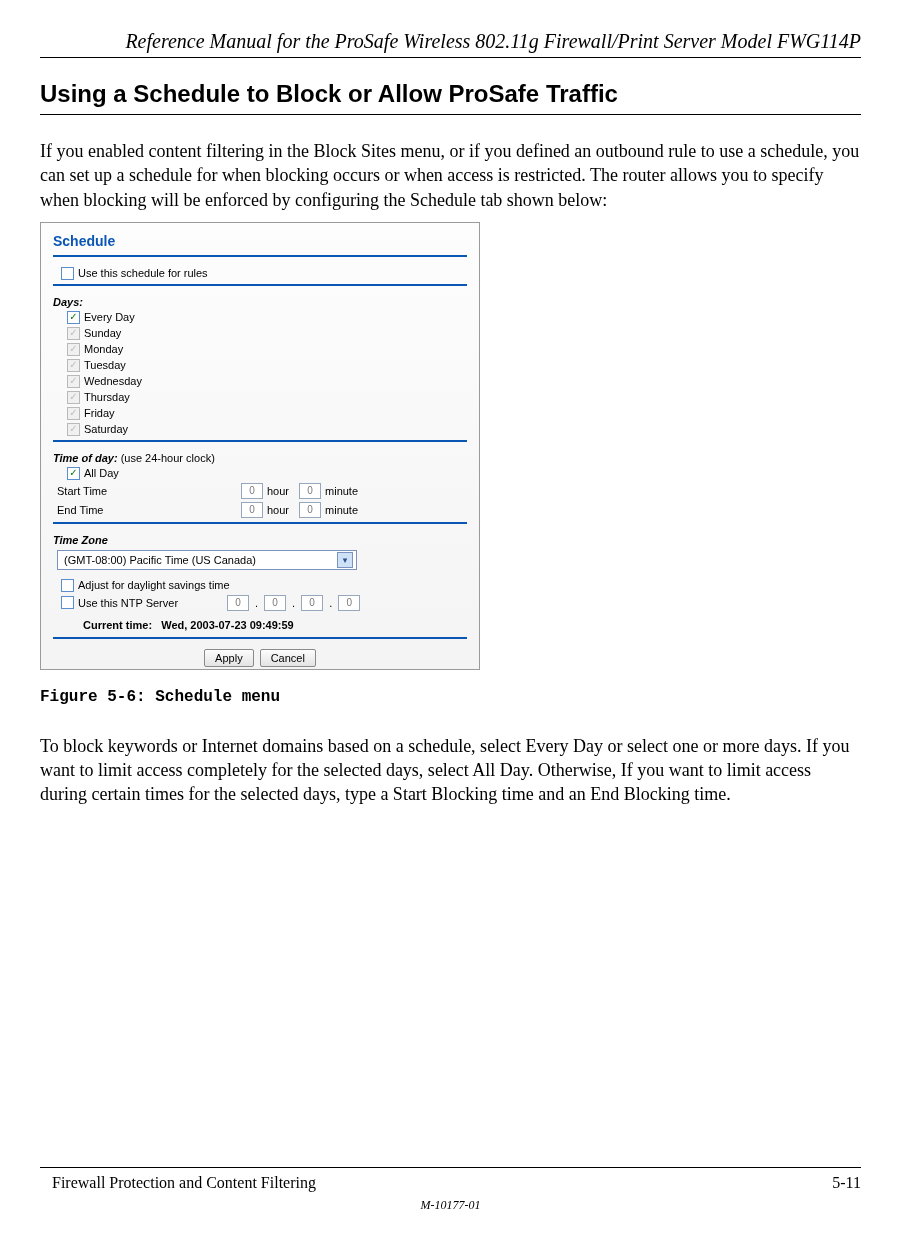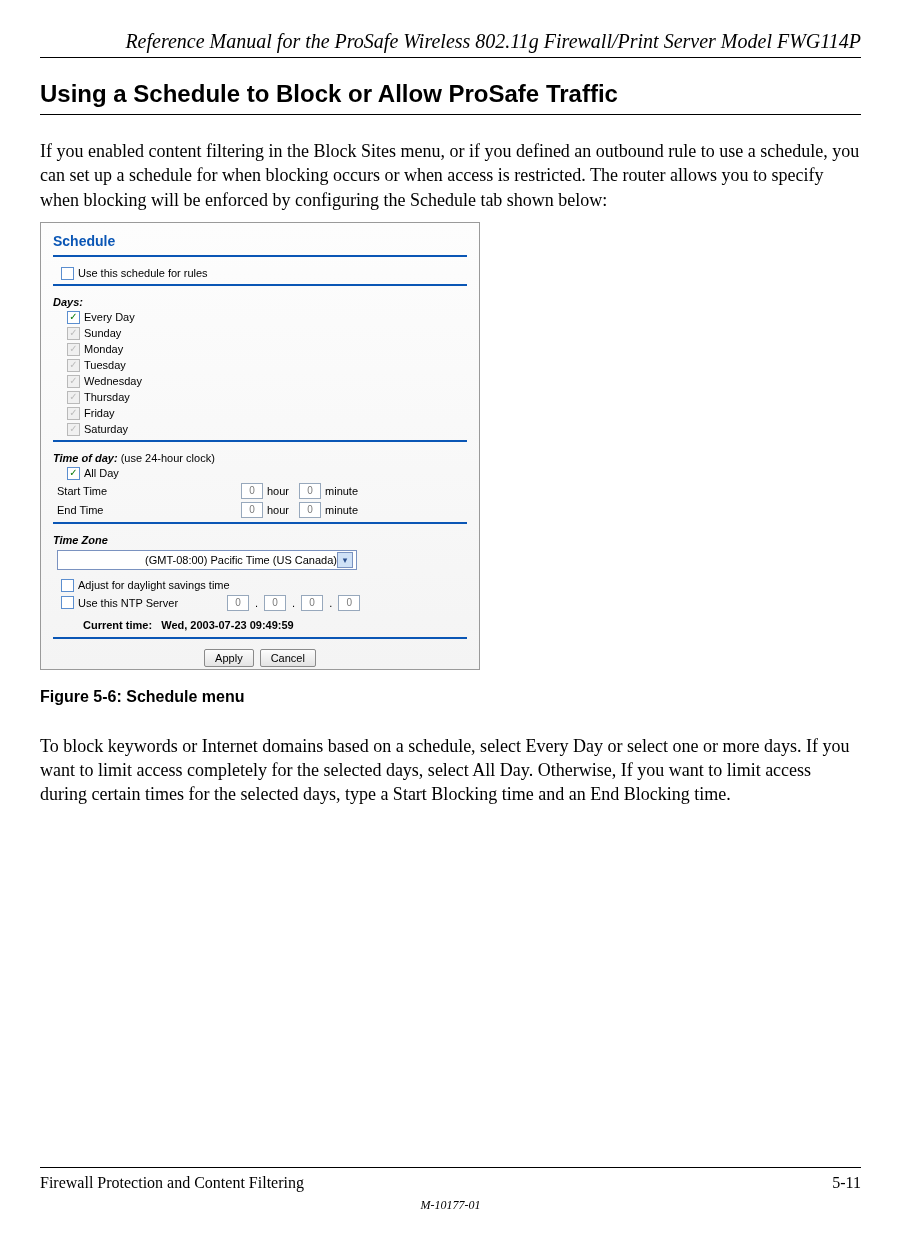--- a/index.html
+++ b/index.html
@@ -25,41 +25,42 @@
       font-size: 24px;
       margin-top: 22px;
       margin-bottom: 6px;
     }
     .body-text {
       font-size: 18px;
       line-height: 1.35;
       margin-top: 24px;
     }
     .figure-caption {
-      font-family: Liberation Sans, sans-serif;
+      font-family: Liberation Mono, monospace;
       font-weight: bold;
       font-size: 16px;
       margin-top: 18px;
     }
     .body-text2 {
       font-size: 18px;
       line-height: 1.35;
       margin-top: 28px;
     }
     .footer {
       position: absolute;
       bottom: 30px;
       left: 40px;
       right: 40px;
     }
     .footer-top-rule { border: none; border-top: 1px solid #000; margin-bottom: 6px; }
     .footer-row {
       display: flex;
       justify-content: space-between;
       font-size: 16px;
+      margin-left: 12px;
     }
     .footer-doc {
       text-align: center;
       font-style: italic;
       font-size: 12px;
       margin-top: 6px;
     }
 
     
     .shot {
@@ -128,21 +129,21 @@
       text-align: center;
       color: #7a7a7a;
     }
     .unit { font-size: 11px; margin-right: 6px; }
     .sel {
       width: 300px; height: 20px;
       border: 1px solid #7a92c0;
       background: #fff;
       display: inline-flex;
       align-items: center;
-      justify-content: flex-end;
+      justify-content: space-between;
       padding: 0 3px 0 6px;
       font-size: 11px;
       margin: 4px 0 6px 4px;
     }
     .sel-btn {
       width: 16px; height: 16px;
       background: #cfe1f7;
       border: 1px solid #7a92c0;
       display: flex; align-items:center; justify-content:center;
       font-size: 9px; color:#2a4e8f;

